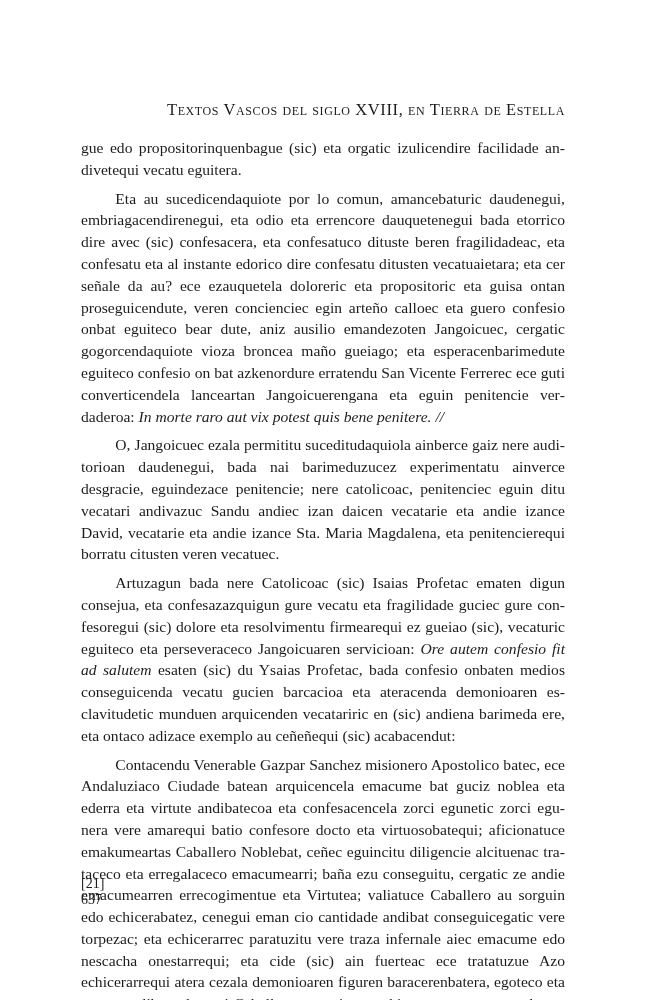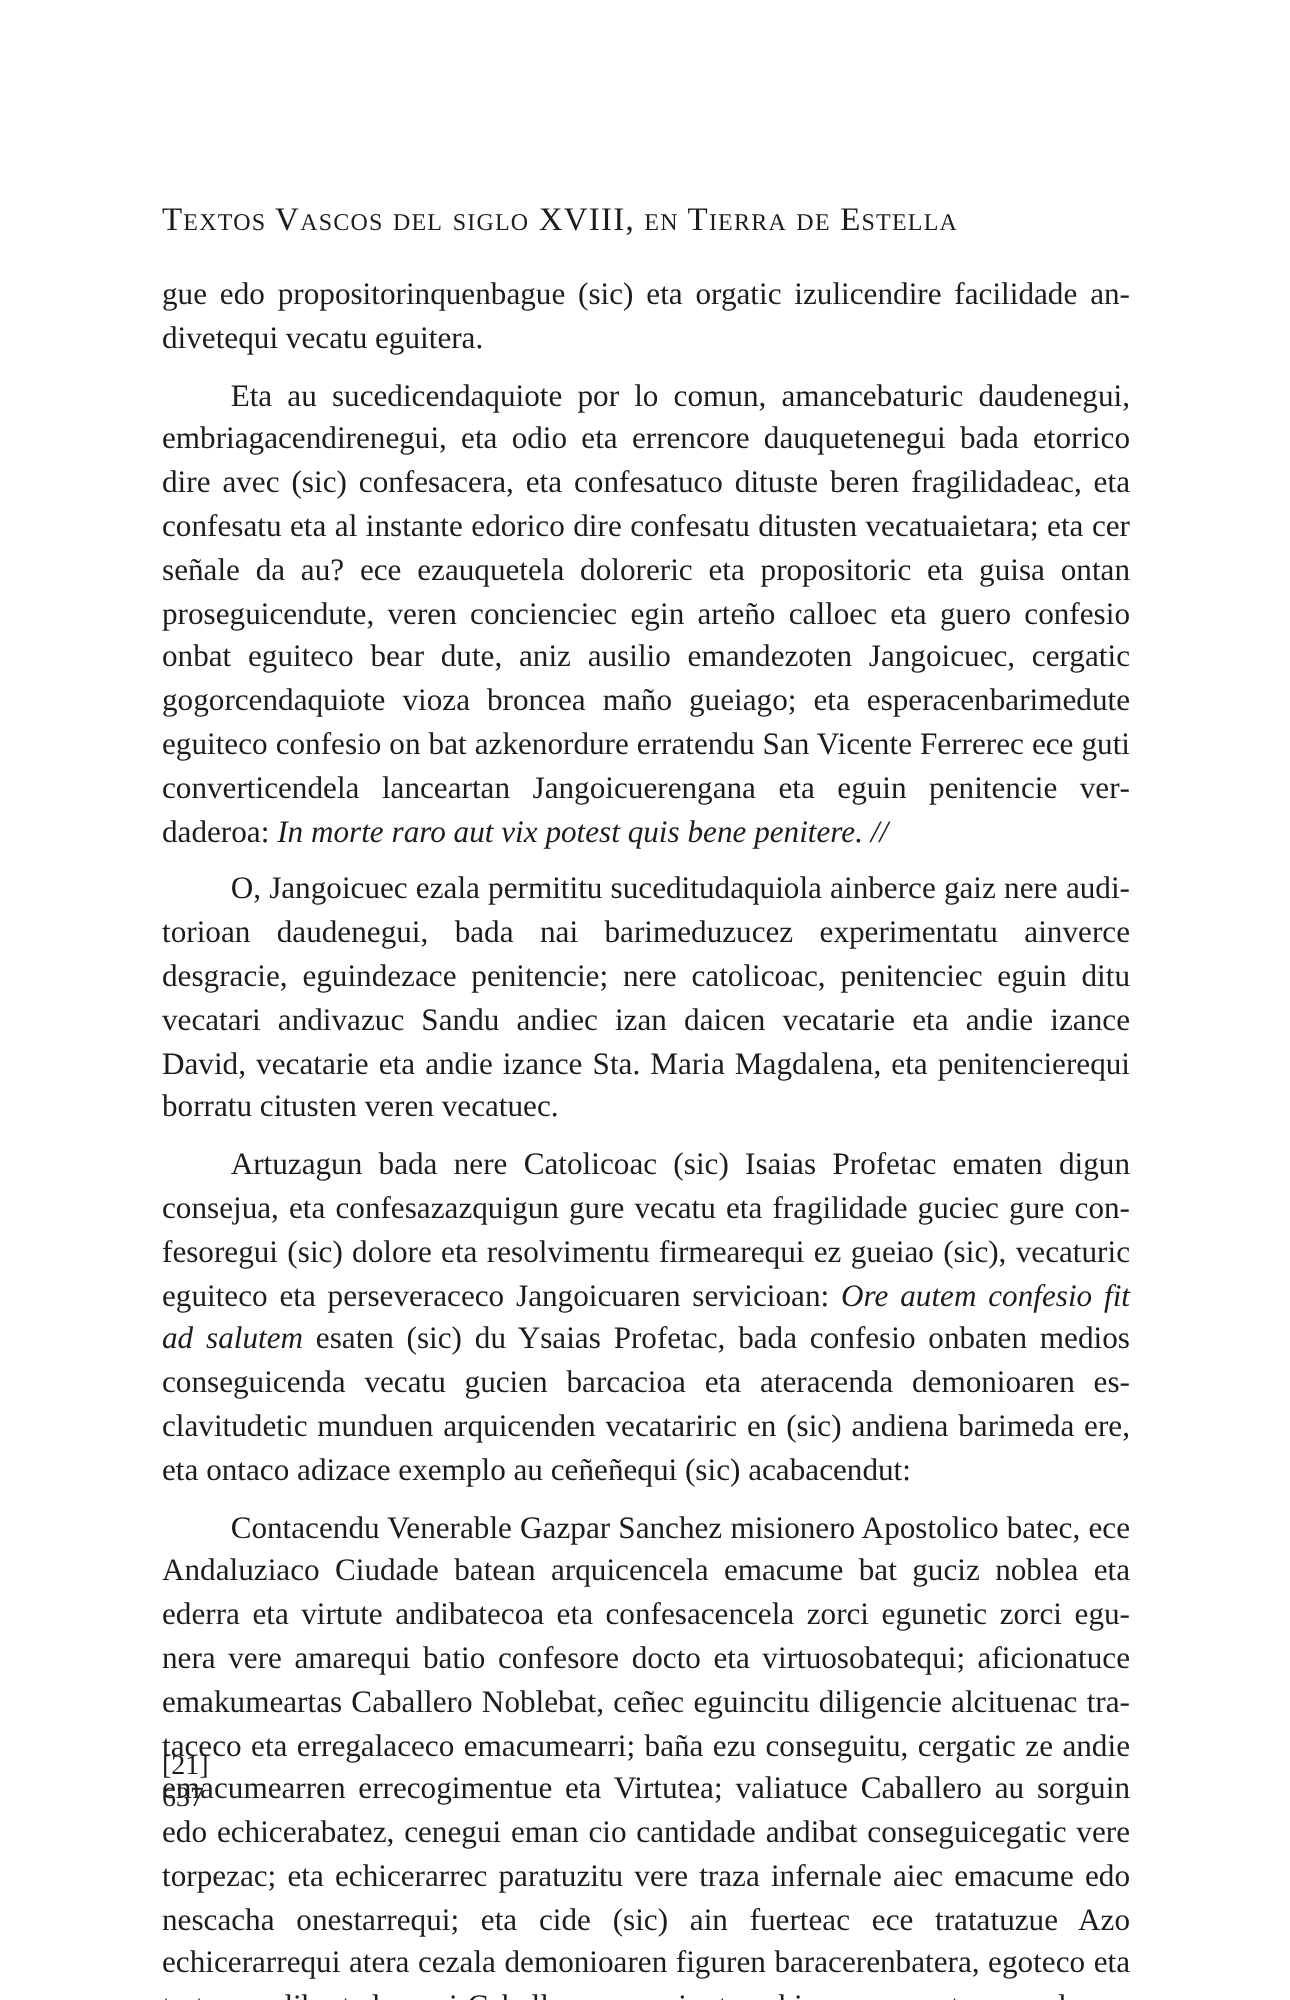--- a/index.html
+++ b/index.html
@@ -3,21 +3,21 @@
 <meta charset="utf-8">
 <style>
   html, body { margin: 0; padding: 0; background: #ffffff; }
   body { width: 645px; height: 1000px; position: relative; overflow: hidden; }
   .page {
     position: absolute; left: 81px; top: 100px; width: 484px;
     font-family: "Liberation Serif", "DejaVu Serif", serif;
     color: #1c1c1c;
   }
   .running-head {
-    text-align: left; font-size: 16.5px; letter-spacing: 0.6px;
+    text-align: right; font-size: 16.5px; letter-spacing: 0.6px;
     font-variant: small-caps; margin: 0 0 17px 0; line-height: 20px;
   }
   .body-text p {
     margin: 0 0 7px 0; font-size: 15.6px; line-height: 21.8px;
     text-align: justify; hyphens: manual;
   }
   .body-text p.indent { text-indent: 2.2em; }
   .body-text p.noindent { text-indent: 0; }
   .body-text em { font-style: italic; }
   .footer {

